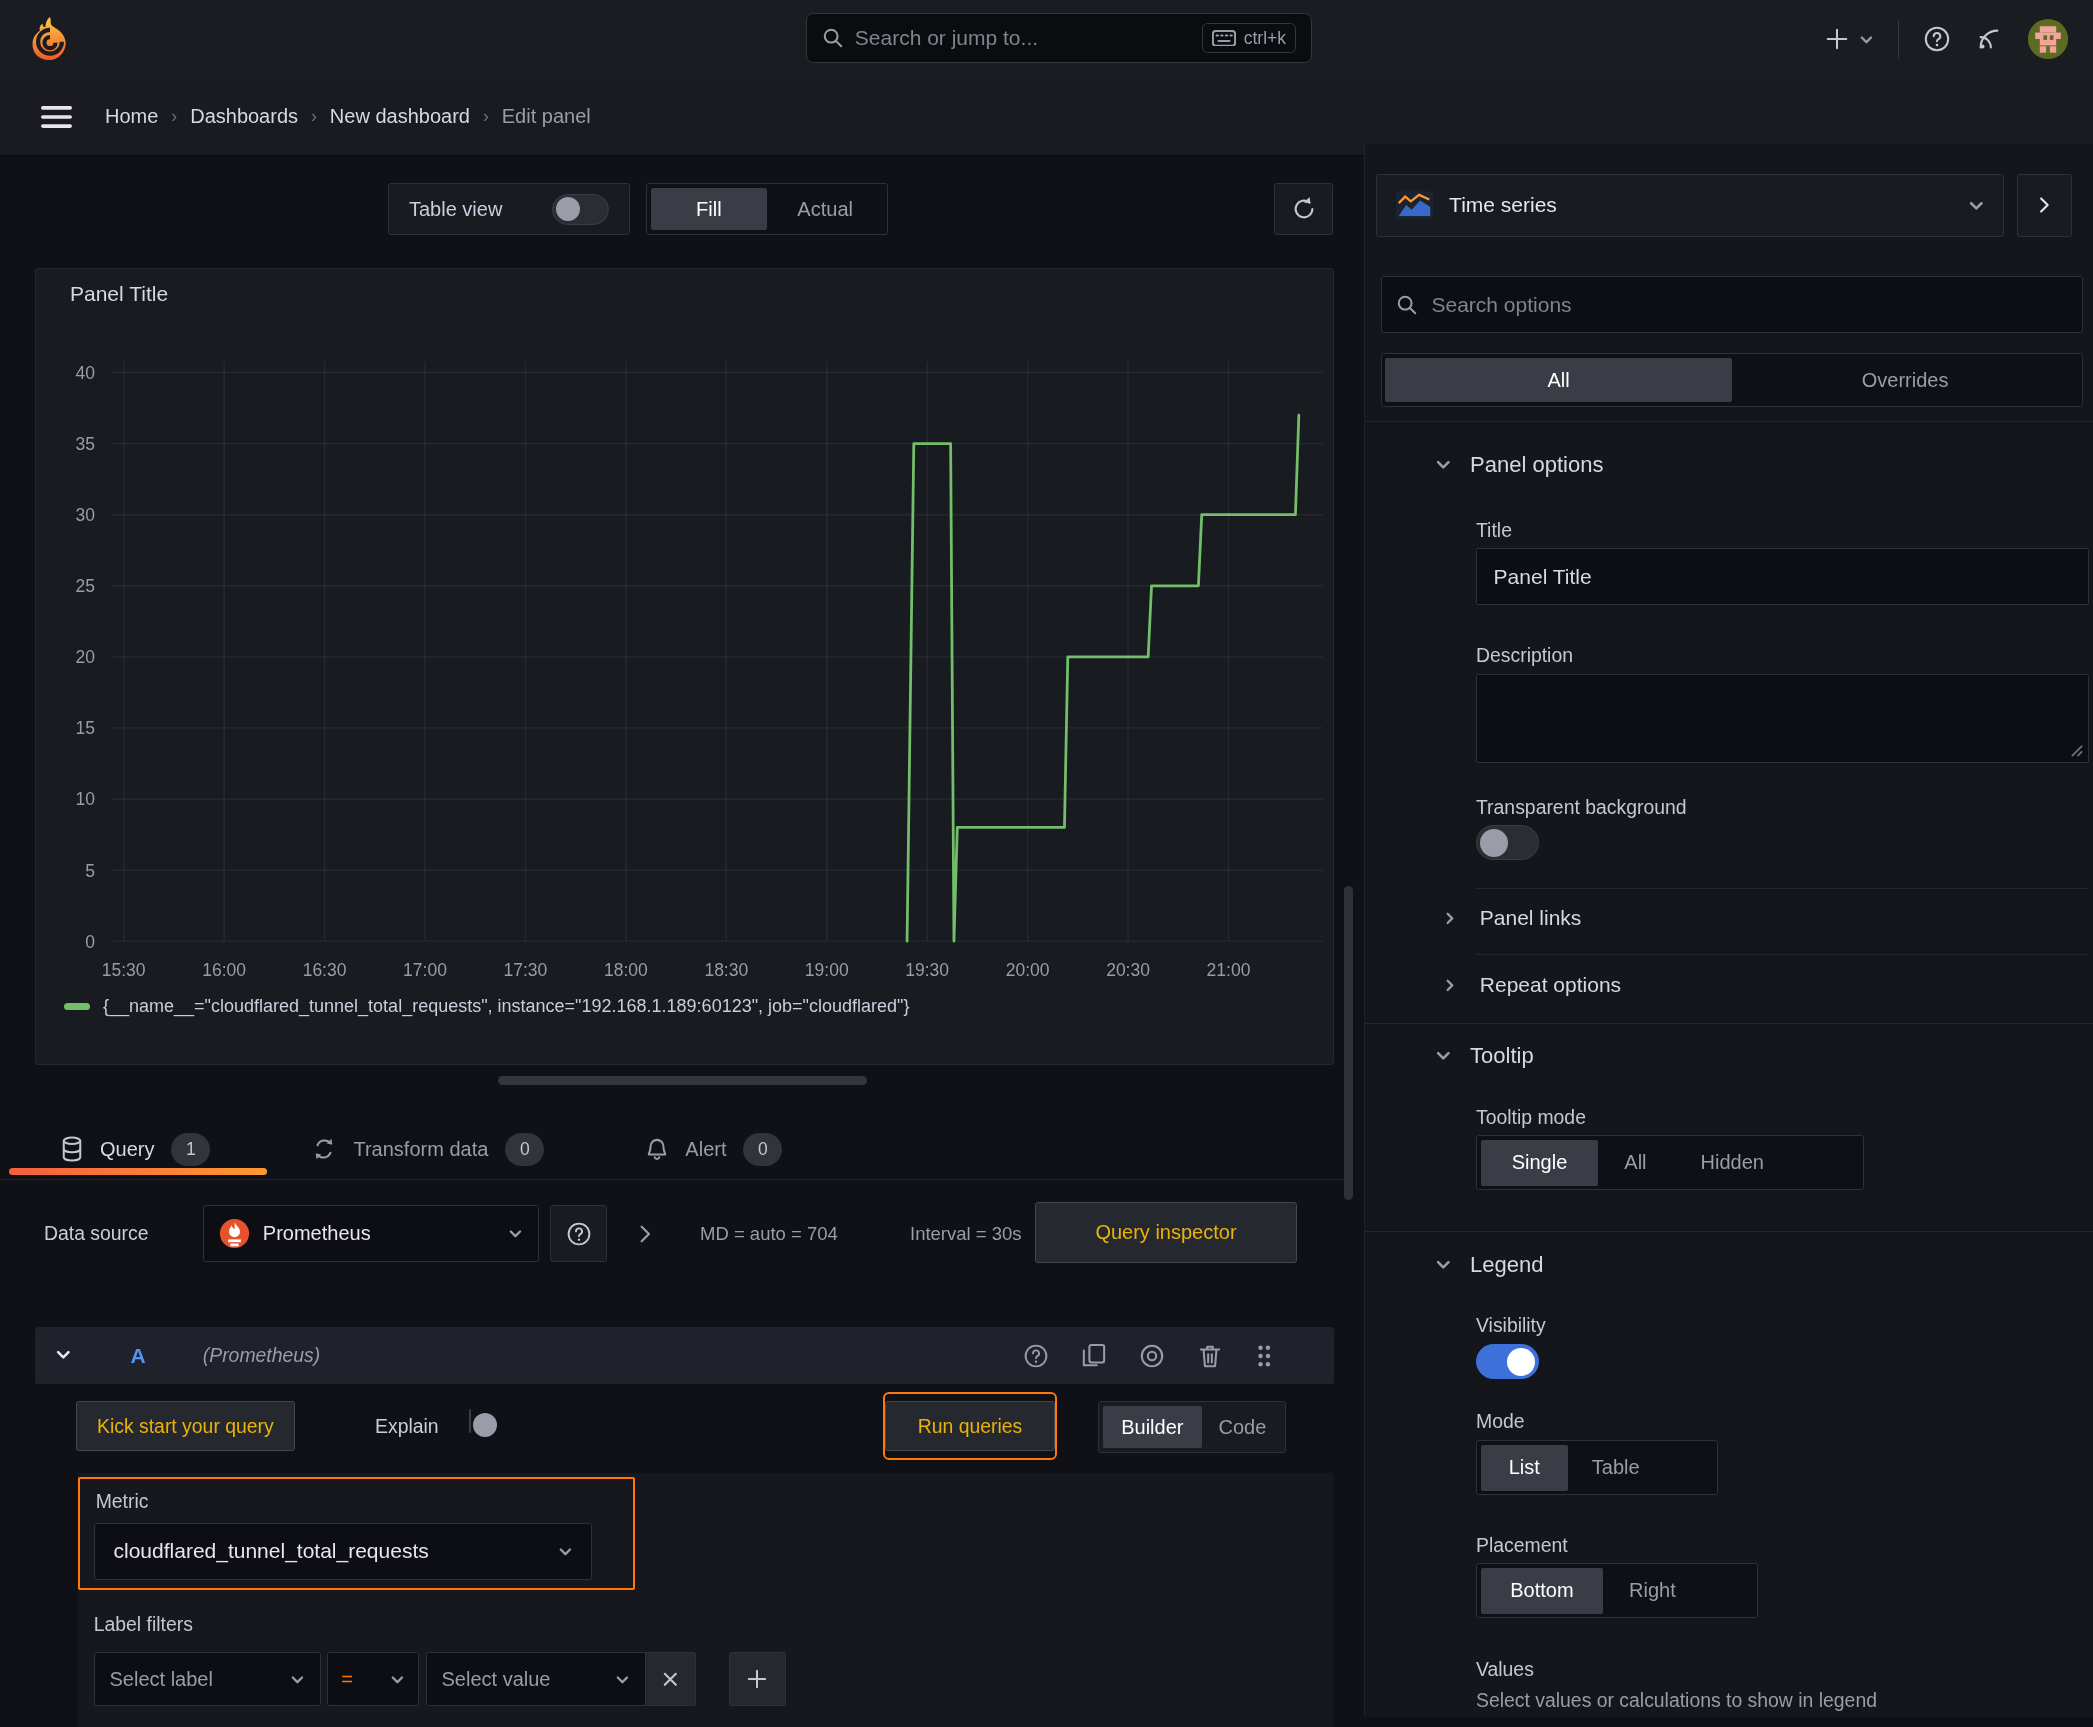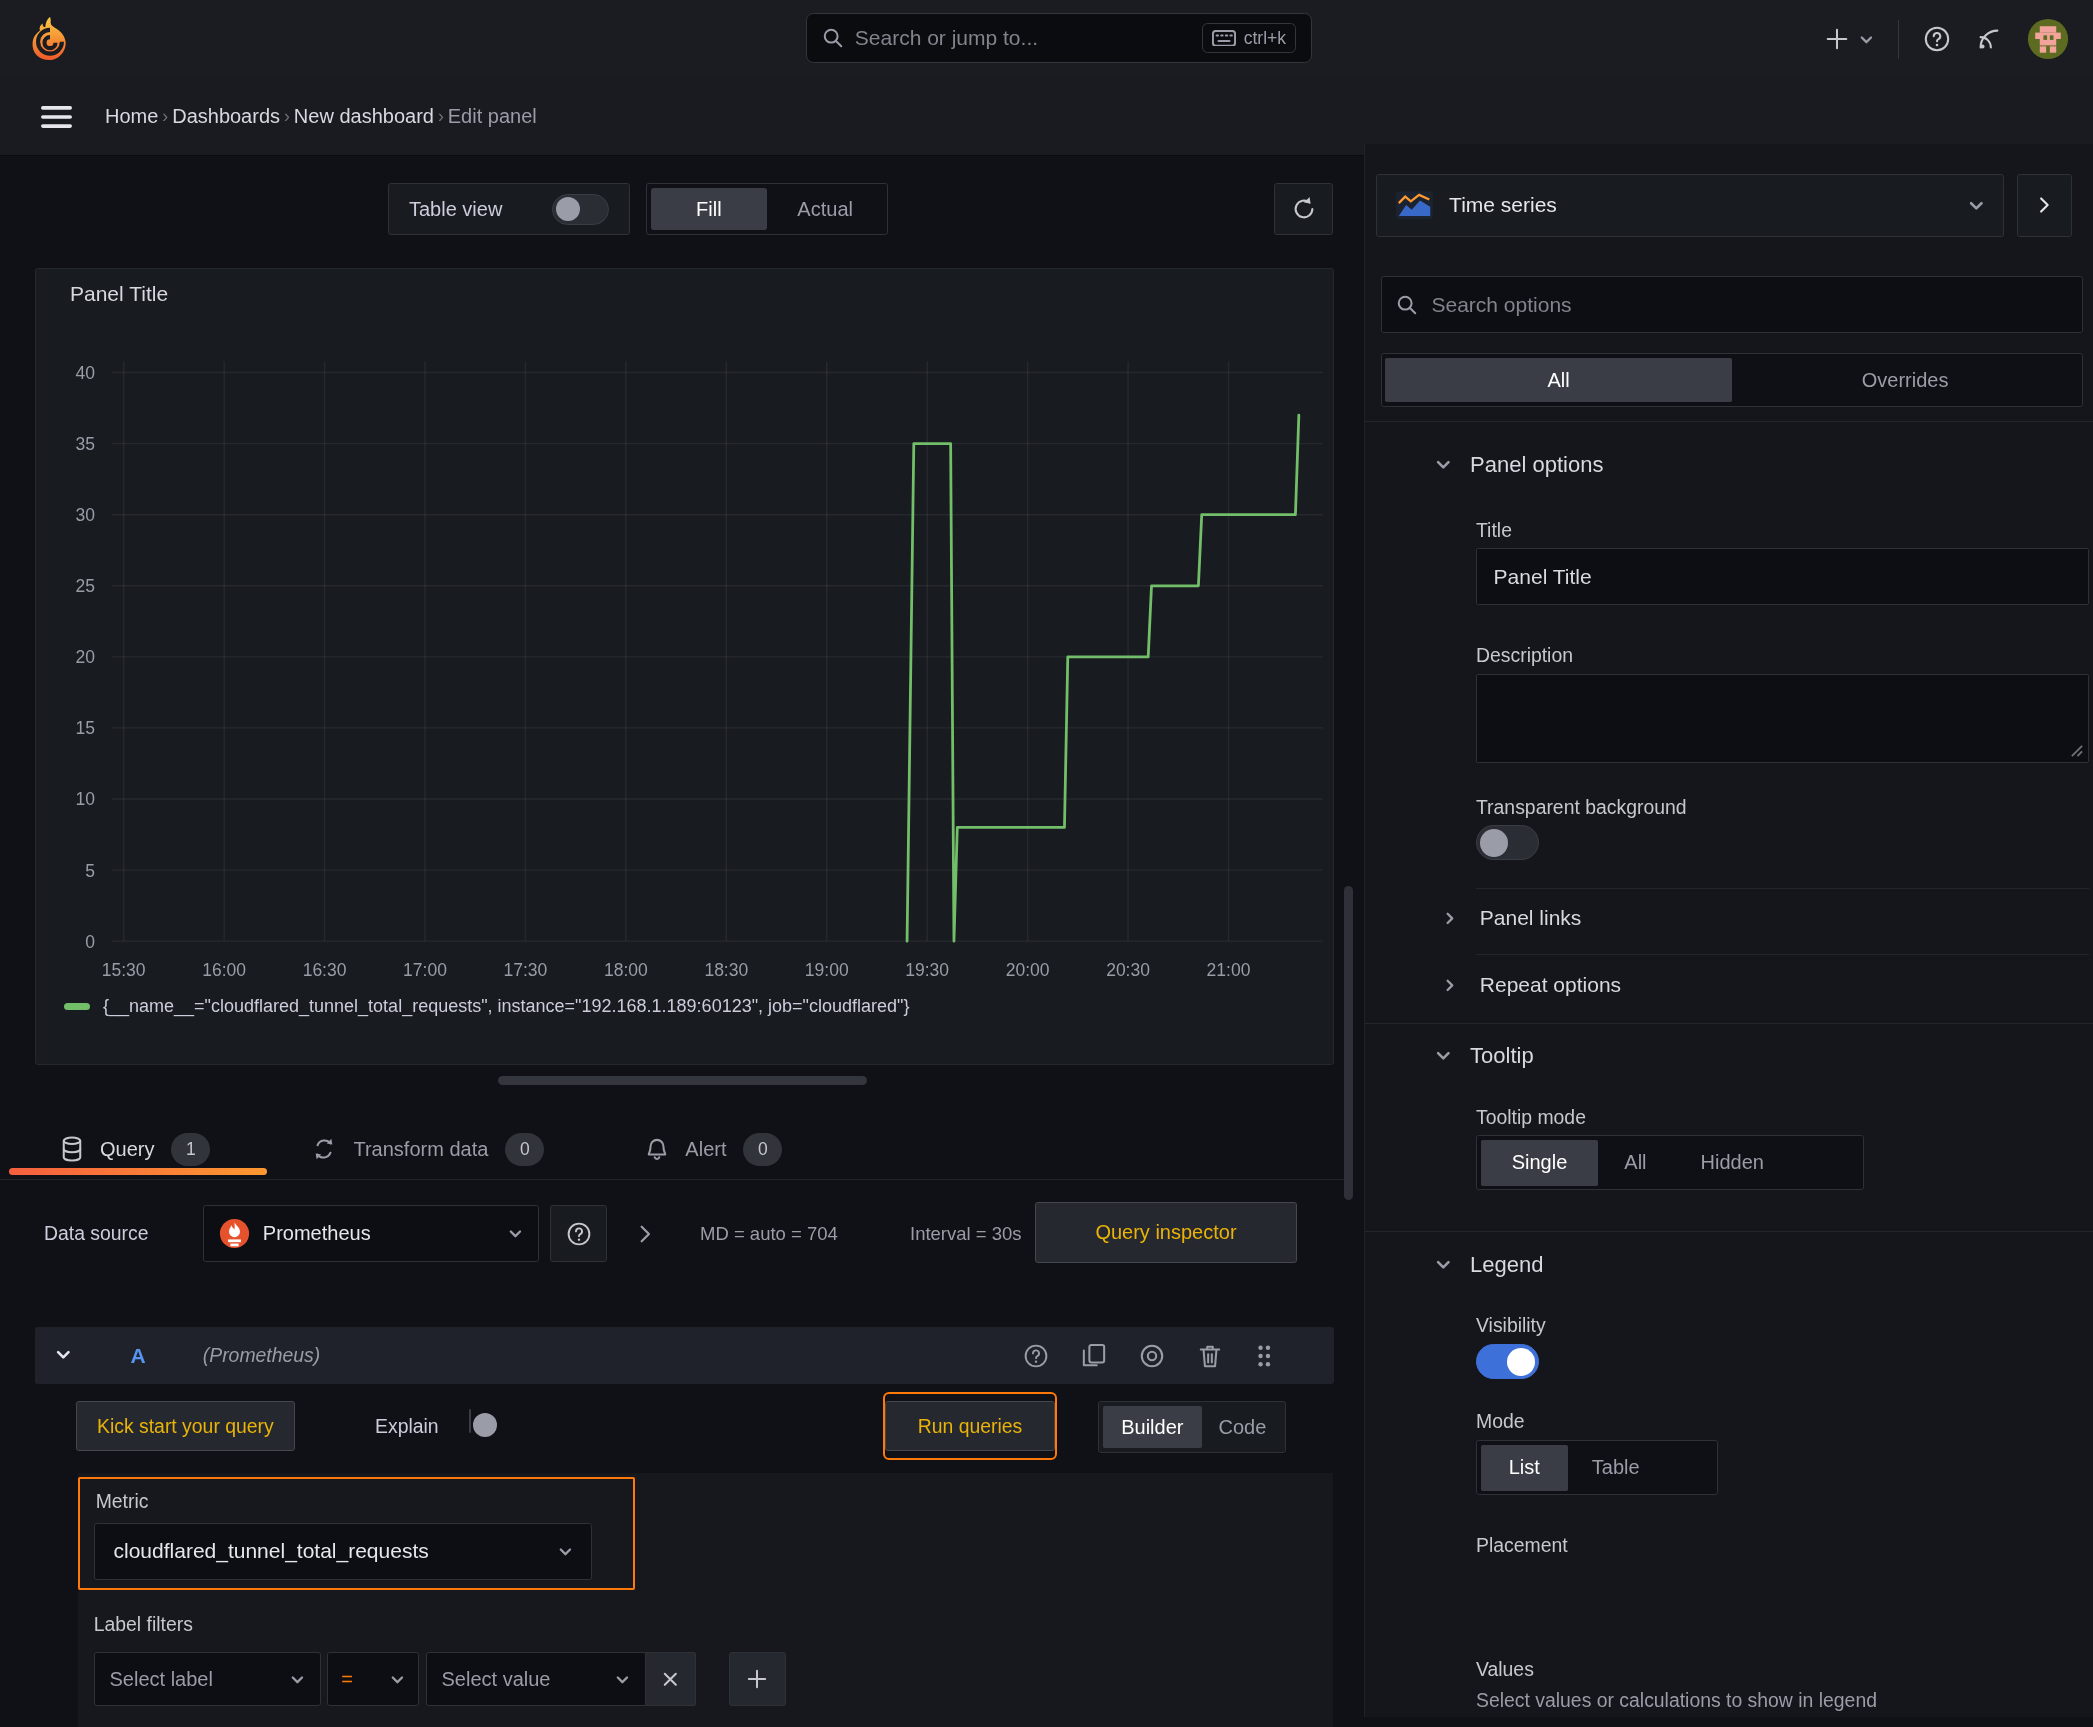--- a/index.html
+++ b/index.html
@@ -8,21 +8,21 @@
   .abs{position:absolute;}
   svg{display:block;}
   
   .topbar{position:absolute;left:0;top:0;width:2093px;height:78px;background:#1a1c22;border-bottom:0.9px solid #0a0b0d;display:flex;align-items:center;}
   .crumbbar{position:absolute;left:0;top:78px;width:2093px;height:77px;background:#191b21;border-bottom:0.9px solid #0a0b0d;display:flex;align-items:center;}
   .searchbox{position:absolute;left:806px;top:13px;width:506px;height:50px;background:#0b0c10;border:0.9px solid #33363d;border-radius:7.4px;display:flex;align-items:center;padding:0 14.8px;box-sizing:border-box;gap:11px;}
   .searchbox .ph{color:#82848d;font-size:21px;flex:1;}
   .kbd-badge{display:flex;align-items:center;gap:7.4px;border:0.9px solid #33363d;border-radius:5.5px;padding:3.7px 9.2px;color:#9a9ca7;font-size:17.5px;}
   .topicons{position:absolute;right:24px;top:0;height:78px;display:flex;align-items:center;gap:24px;}
   .vdiv{width:0.9px;height:39px;background:#33363d;}
-  .crumb{display:flex;align-items:center;gap:4px;font-size:20px;}
+  .crumb{display:flex;align-items:center;gap:13px;font-size:20px;}
   .crumb .sep{color:#6e7079;font-size:17.5px;}
   .crumb .item{color:#d8d9e0;}
   .crumb .muted{color:#9a9ca7;}
   .actionbtns{position:absolute;right:22px;top:90px;display:flex;align-items:center;gap:14.8px;}
   .btn{display:flex;align-items:center;justify-content:center;height:44px;border-radius:2.8px;font-size:20px;box-sizing:border-box;padding:0 20px;cursor:default;}
   .btn-discard{border:0.9px solid #e9427c;color:#e9427c;background:transparent;}
   .btn-save{background:#26282f;border:0.9px solid #45474e;color:#eab308;}
   .btn-apply{background:#3d71d9;color:#ffffff;}
   
   .tgroup{position:absolute;top:183px;height:52px;background:#181b20;border:0.9px solid #2e3138;border-radius:2.8px;display:flex;align-items:center;box-sizing:border-box;}
@@ -520,18 +520,22 @@
     <div class="rp fieldlabel" style="left:111px;top:1170px;">Visibility</div>
     <span class="rp toggle on" style="left:111px;top:1200px;width:63px;height:35px;border-radius:17.5px;">
         <span class="knob" style="width:28px;height:28px;"></span>
       </span>
     <div class="rp fieldlabel" style="left:111px;top:1266px;">Mode</div>
     <div class="rp segbox" style="left:111px;top:1296px;width:242px;height:55px;">
       <span class="opt on" style="height:46px;padding:0 28px;">List</span>
       <span class="opt" style="height:46px;padding:0 24px;">Table</span>
     </div>
     <div class="rp fieldlabel" style="left:111px;top:1390px;">Placement</div>
+    <div class="rp segbox" style="left:111px;top:1419px;width:282px;height:55px;">
+      <span class="opt on" style="height:46px;padding:0 29.5px;">Bottom</span>
+      <span class="opt" style="height:46px;padding:0 26px;">Right</span>
+    </div>
     <div class="rp fieldlabel" style="left:111px;top:1514px;">Values</div>
     <div class="rp hint" style="left:111px;top:1545px;">Select values or calculations to show in legend</div>
   </div>
 
 </div>
 
 
 </body></html>

